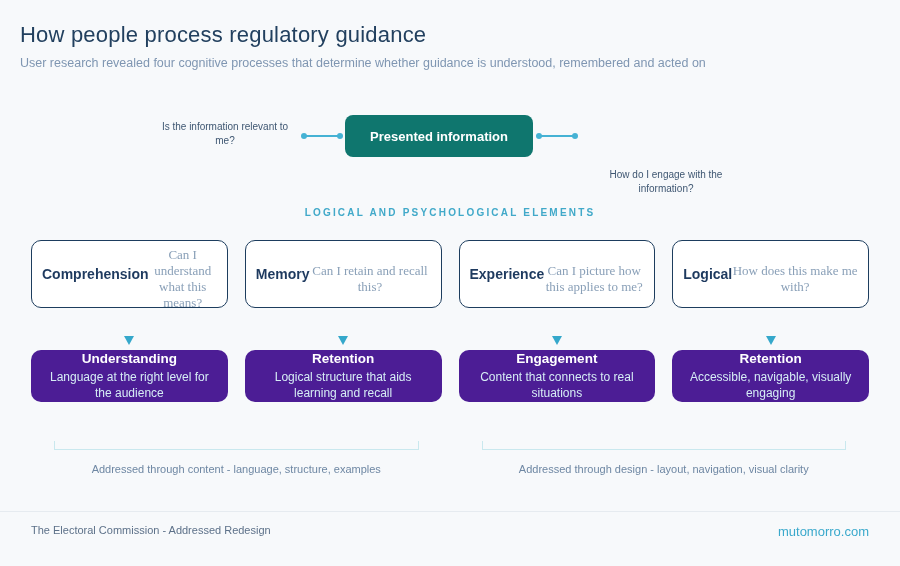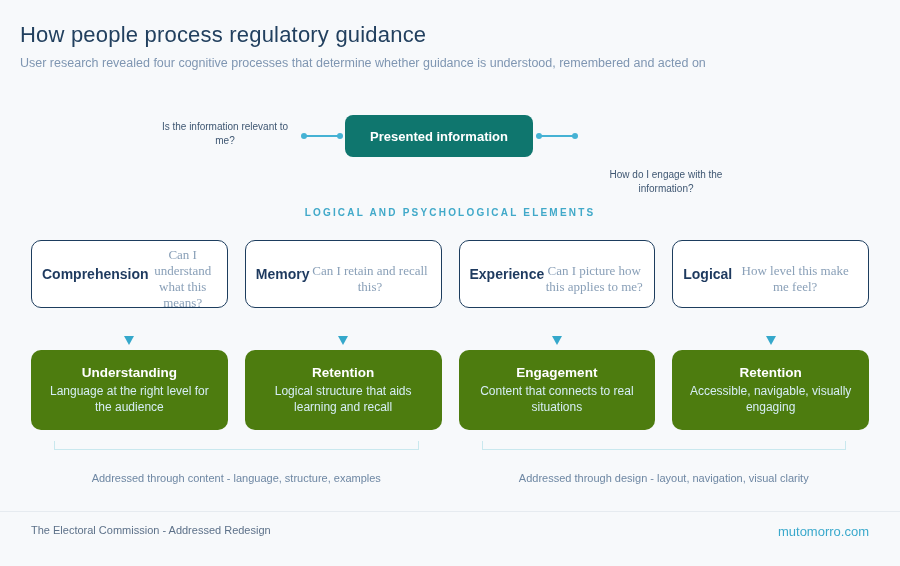--- a/index.html
+++ b/index.html
@@ -51,40 +51,40 @@
   .card-process {
     width: 100%; height: 68px; background: #ffffff;
     border: 1.5px solid #1d3d5e; border-radius: 10px;
     display: flex; align-items: center; justify-content: center;
     text-align: center; padding: 10px 10px;
   }
   .card-process .card-title { font-size: 14px; font-weight: bold; color: #1e3a5f; }
   .card-process .card-desc { margin-top: 9px; font-size: 13px; color: #8aa0b8; font-family: Liberation Serif, serif; }
   .arrow-wrap { height: 42px; display: flex; align-items: center; justify-content: center; }
   .card-outcome {
-    width: 100%; height: 80px; background: #4d7c0f; border-radius: 10px;
+    width: 100%; height: 52px; background: #4c1d95; border-radius: 10px;
     display: flex; flex-direction: column; align-items: center; justify-content: center;
     text-align: center; padding: 6px 14px;
   }
   .card-outcome .card-title { font-size: 13.5px; font-weight: bold; color: #ffffff; }
   .card-outcome .card-desc { margin-top: 4px; font-size: 12px; color: #d6edf5; line-height: 1.3; }
 
   
   .braces {
     position: absolute; left: 31px; top: 441px; width: 838px;
     display: flex; gap: 17px;
   }
   .brace-group { flex: 1; display: flex; flex-direction: column; align-items: center; }
   .brace-line {
     width: calc(100% - 46px); height: 9px;
     border-left: 1.5px solid #c9e8ee;
     border-right: 1.5px solid #c9e8ee;
     border-bottom: 1.5px solid #c9e8ee;
   }
-  .brace-label { margin-top: 22px; font-size: 11px; color: #6e87a3; }
+  .brace-label { margin-top: 13px; font-size: 11px; color: #6e87a3; }
 
   
   .footer-divider { position: absolute; left: 0; right: 0; top: 511px; border-top: 1px solid #e6ebf0; }
   .footer-left { position: absolute; left: 31px; top: 524px; font-size: 11px; color: #5d7189; }
   .footer-right { position: absolute; right: 31px; top: 524px; font-size: 13px; color: #3aa9cc; text-decoration: none; }
 </style>
 </head>
 <body>
 
 <svg width="0" height="0" style="position:absolute">
@@ -172,21 +172,21 @@
       </div>
       <div class="card-outcome">
         <div class="card-title">Engagement</div>
         <div class="card-desc">Content that connects to real situations</div>
       </div>
     </div>
 
     <div class="column">
       <div class="card-process">
         <div class="card-title">Logical</div>
-        <div class="card-desc">How level this make me feel?</div>
+        <div class="card-desc">How does this make me with?</div>
       </div>
       <div class="arrow-wrap">
         <svg width="14" height="36" viewBox="0 0 14 36">
           <line x1="7" y1="1" x2="7" y2="26" stroke="url(#arrowGrad)" stroke-width="2"></line>
           <polygon points="2,25 12,25 7,34" fill="#35a8cb"></polygon>
         </svg>
       </div>
       <div class="card-outcome">
         <div class="card-title">Retention</div>
         <div class="card-desc">Accessible, navigable, visually engaging</div>

